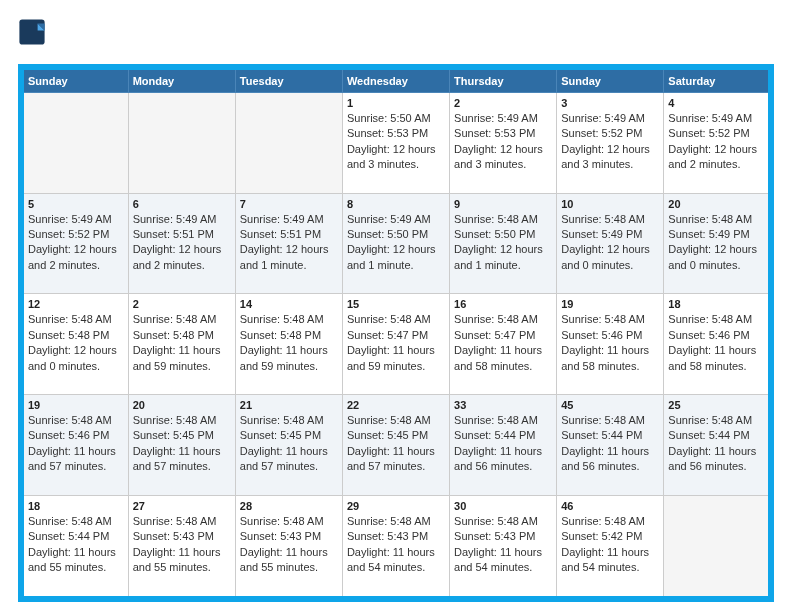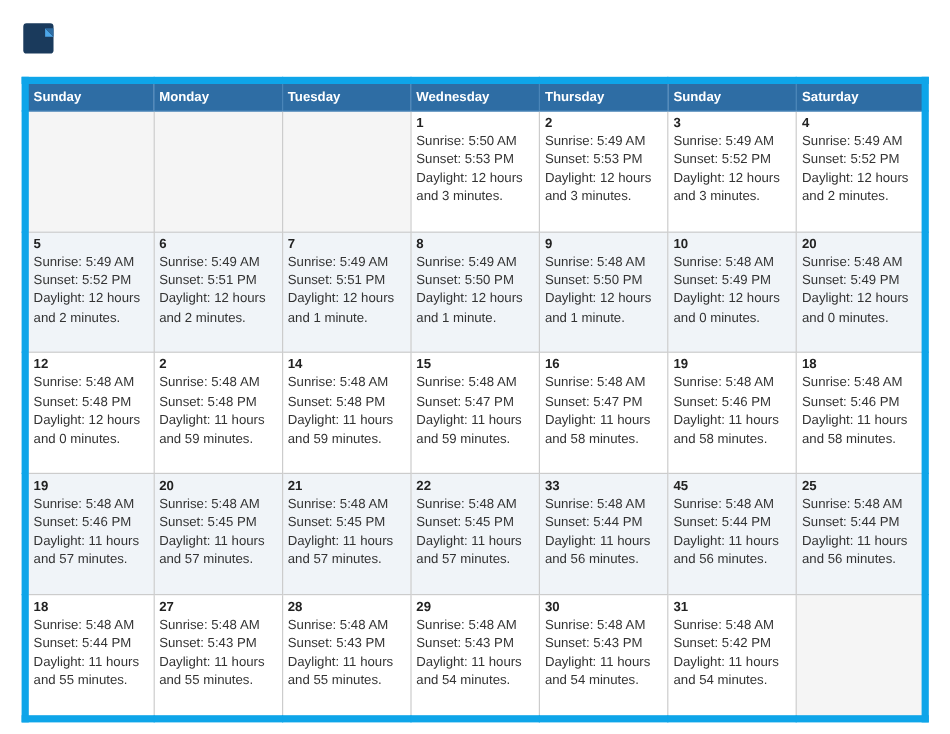--- a/index.html
+++ b/index.html
@@ -346,21 +346,21 @@
 and 54 minutes.</div>
           </td>
           <td>
             <span class="day-num">30</span>
             <div class="day-info" style="white-space: pre-line;">Sunrise: 5:48 AM
 Sunset: 5:43 PM
 Daylight: 11 hours
 and 54 minutes.</div>
           </td>
           <td>
-            <span class="day-num">31</span>
+            <span class="day-num">46</span>
             <div class="day-info" style="white-space: pre-line;">Sunrise: 5:48 AM
 Sunset: 5:42 PM
 Daylight: 11 hours
 and 54 minutes.</div>
           </td>
           <td class="empty"></td>
         </tr>
       </tbody>
   </table>
 </div>

